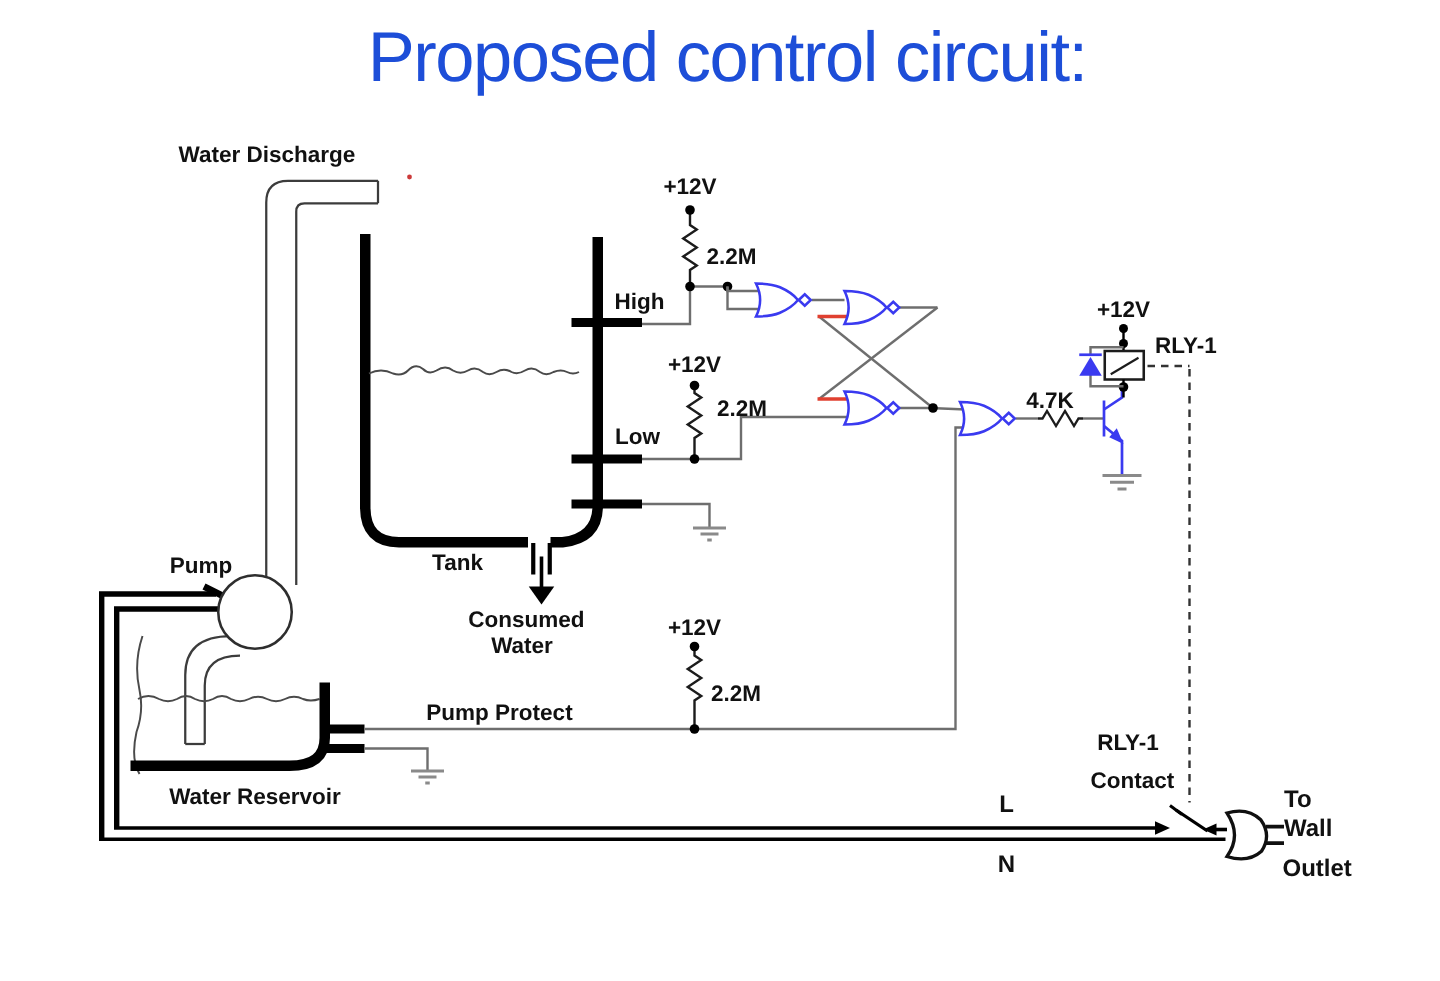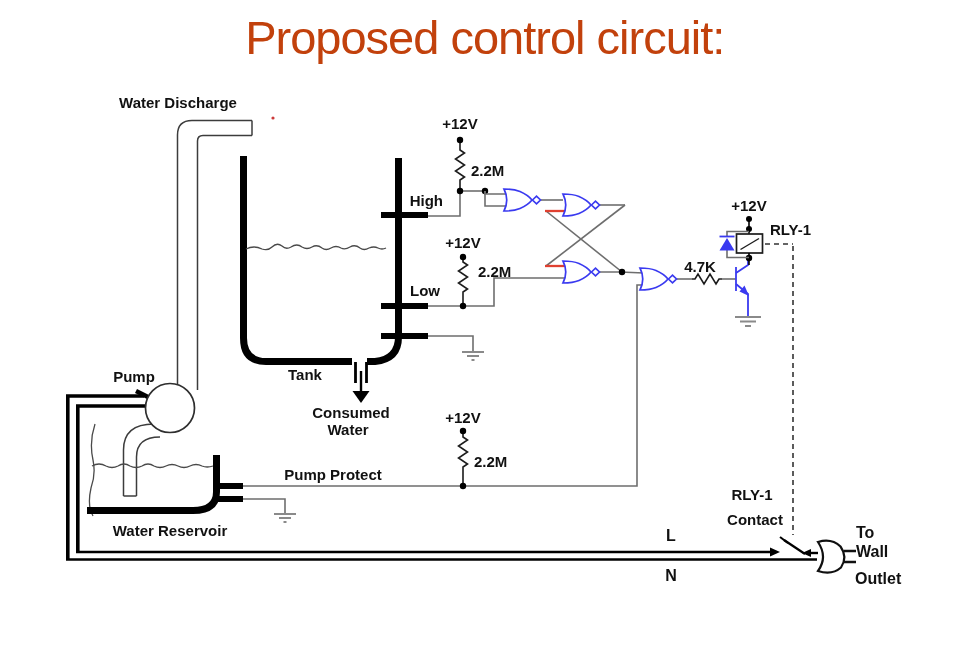--- a/index.html
+++ b/index.html
@@ -1,19 +1,19 @@
 <!DOCTYPE html>
 <html style="--gate: #3a3af0; --wire: #6e6e6e; --feedback: #e04030; --ground: #8a8a8a; --ink: #000000;"><head>
 <meta charset="utf-8">
 <style>
   html,body{margin:0;padding:0;background:#fff;}
   #stage{position:relative;width:960px;height:654px;background:#ffffff;overflow:hidden;
          font-family:"Liberation Sans", sans-serif;}
   #title{position:absolute;left:50%;top:10px;transform:translateX(-49%);white-space:nowrap;
-         font-size:47px;font-weight:400;letter-spacing:-1px;color:#c2410c;}
+         font-size:47px;font-weight:400;letter-spacing:-1px;color:#1d4ed8;}
   svg{position:absolute;left:0;top:0;}
   svg text{font-family:"Liberation Sans", sans-serif;font-weight:bold;font-size:15px;fill:#111;}
   svg text.big{font-size:16px;}
   .w{stroke:var(--wire);stroke-width:1.6;fill:none;}
   .blk{stroke:#000;fill:none;}
   .thick{stroke:#000;stroke-width:7;fill:none;stroke-linejoin:round;stroke-linecap:butt;}
   .bar{stroke:#000;stroke-width:6;fill:none;}
   .pipe{stroke:#3c3c3c;stroke-width:1.5;fill:none;}
   .wave{stroke:#4a4a4a;stroke-width:1.3;fill:none;}
   .blue{stroke:var(--gate);stroke-width:1.7;fill:#fff;}

